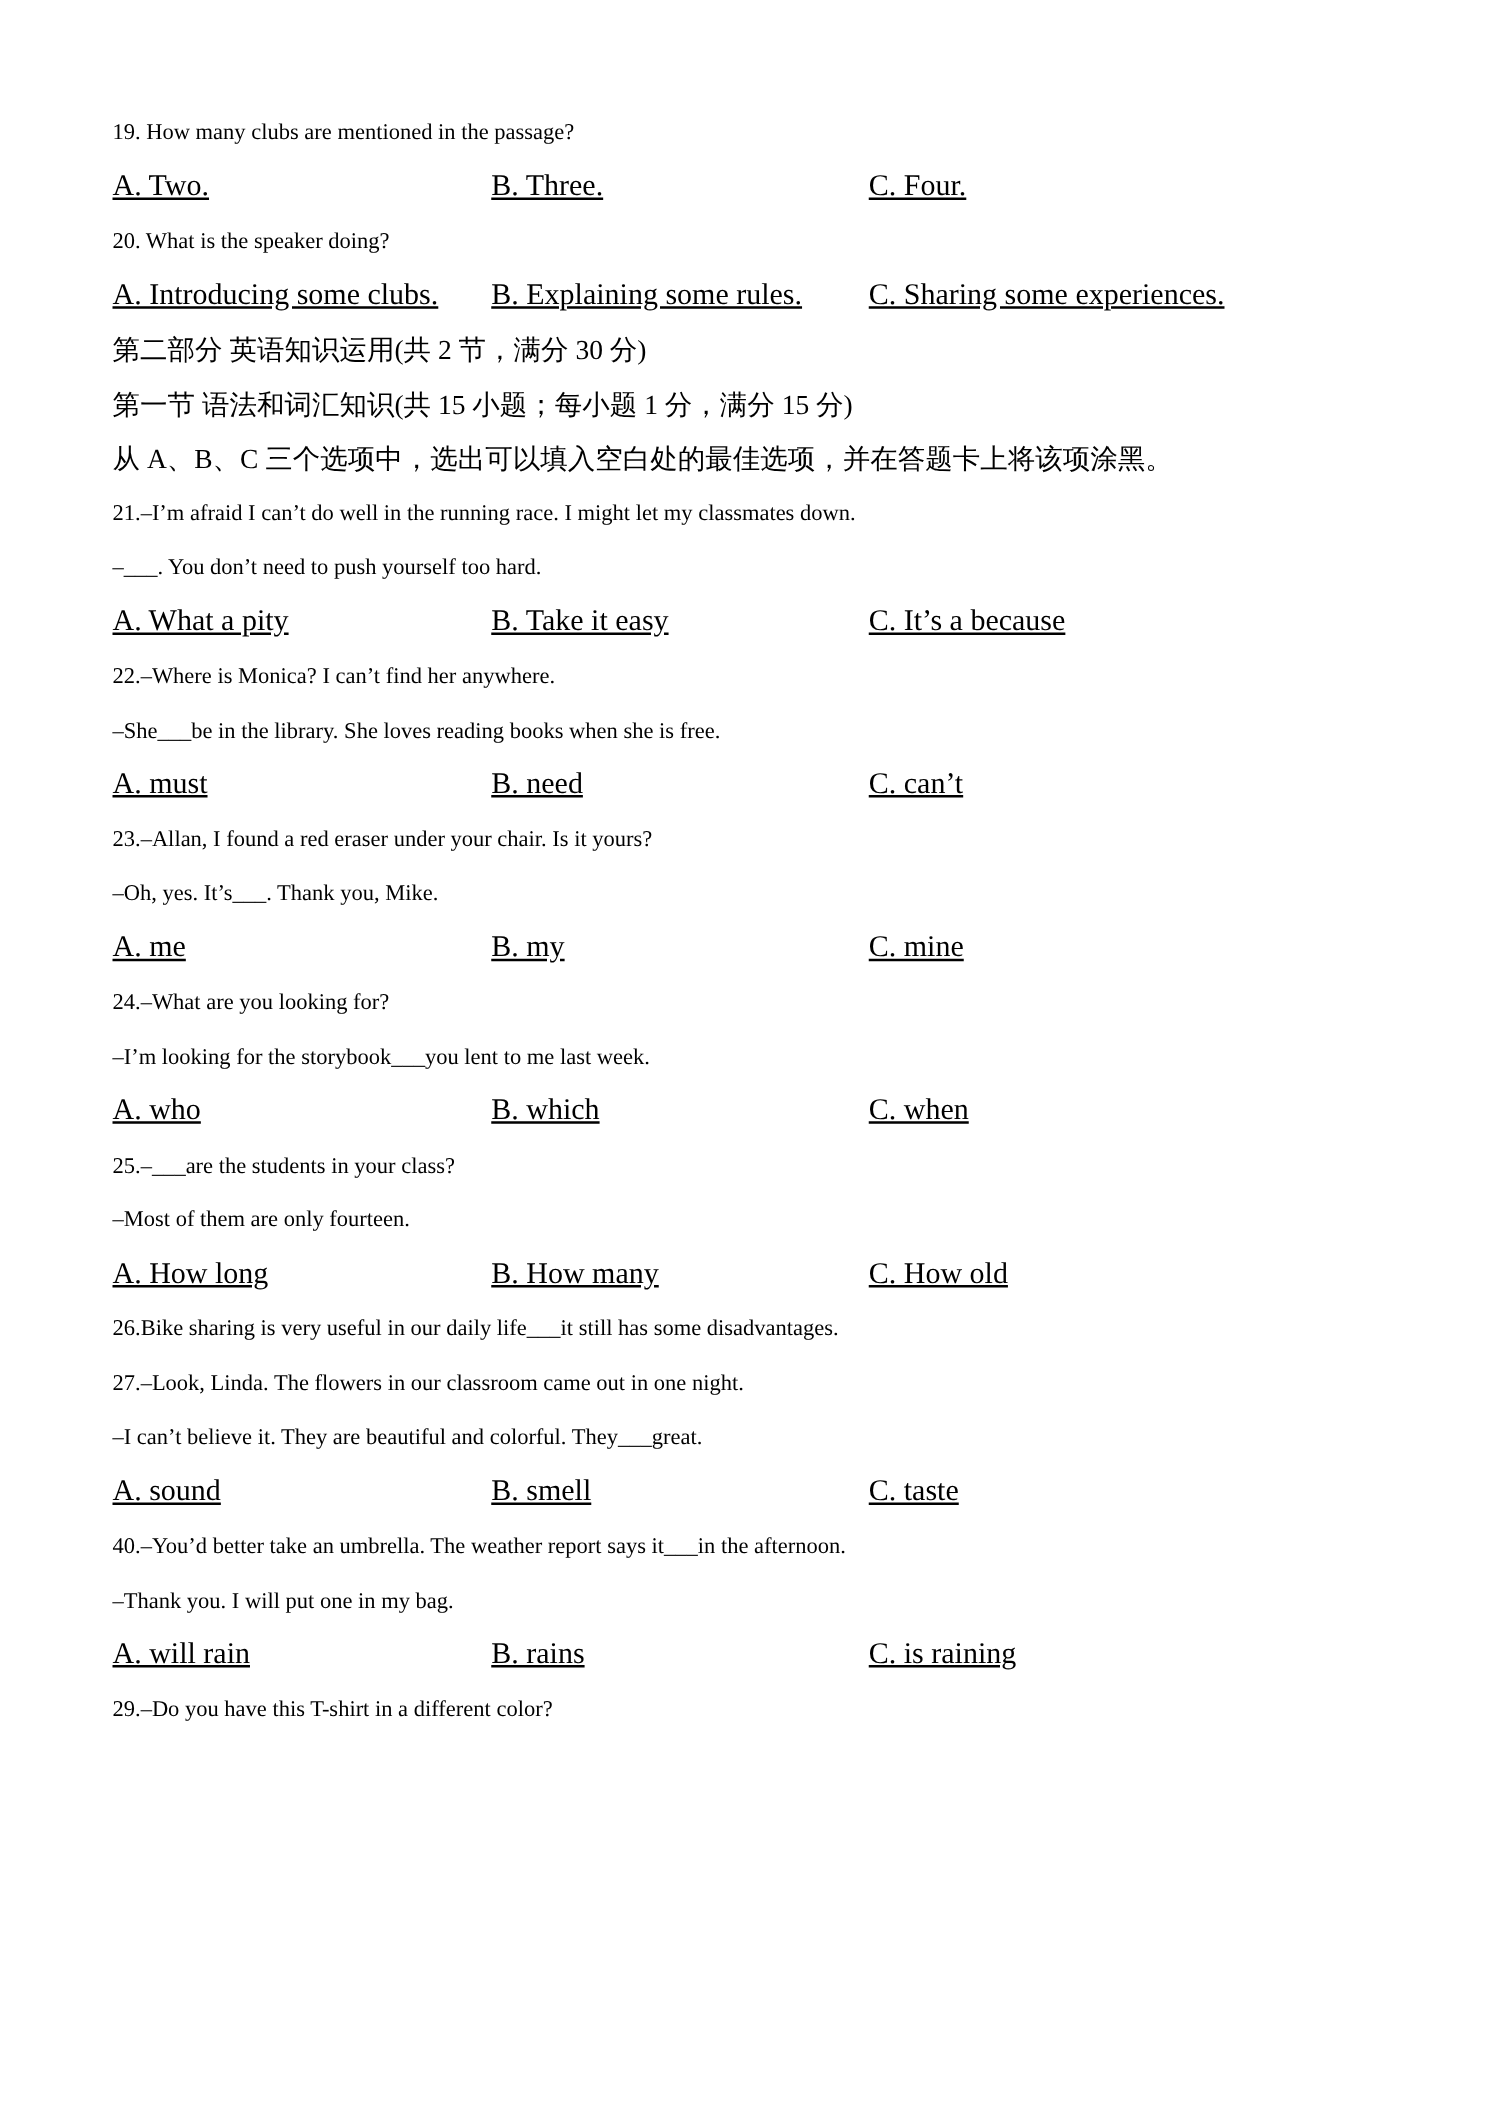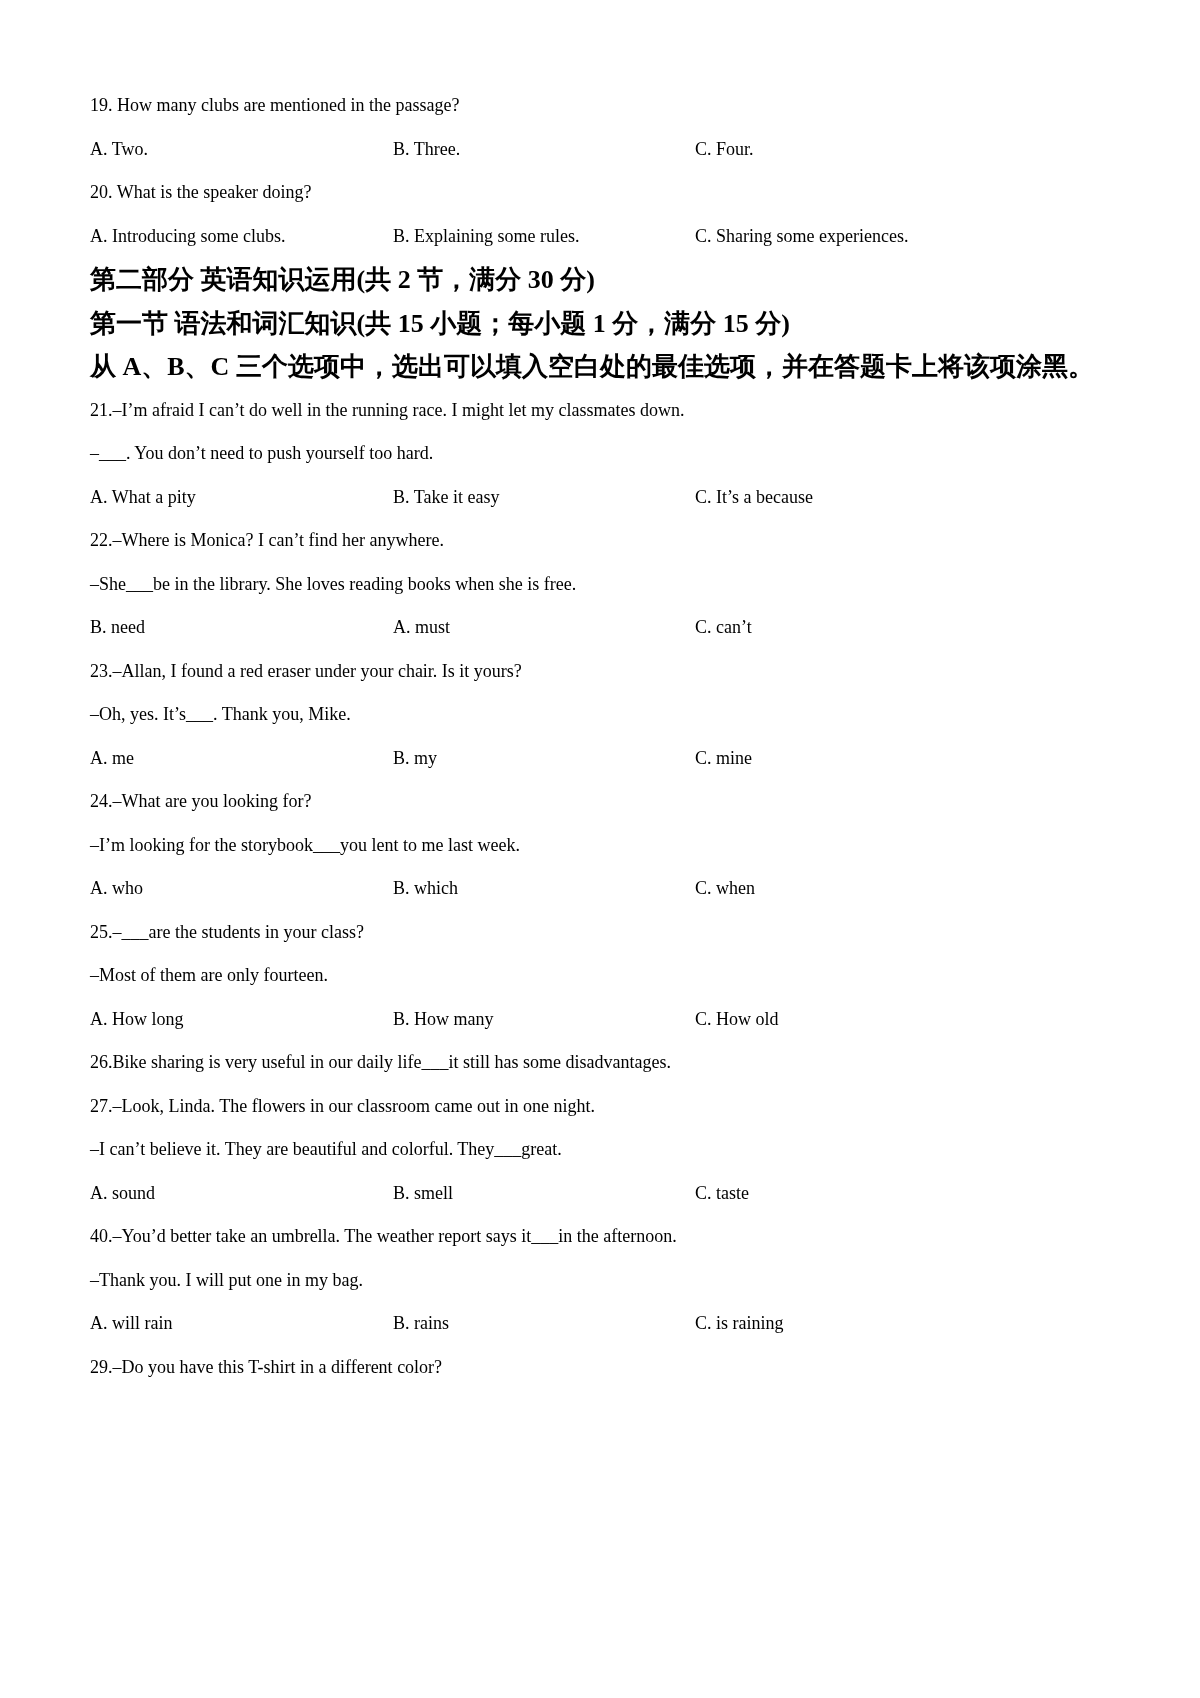--- a/index.html
+++ b/index.html
@@ -23,27 +23,28 @@
     font-size: 18px;
     line-height: 43.5px;
     white-space: nowrap;
   }
   .options {
     display: grid;
     grid-template-columns: 303px 302px 1fr;
     align-items: baseline;
   }
   .option {
-    font-size: 18px;
+    font-size: 24px;
     line-height: 43.5px;
     white-space: nowrap;
+    text-decoration: underline;
   }
   .heading {
-    font-size: 26px;
-    font-weight: bold;
+    font-size: 22px;
+    font-weight: normal;
     line-height: 43.5px;
     white-space: nowrap;
     font-family: "Liberation Serif", "DejaVu Serif", serif;
   }
 </style>
 </head>
 <body>
 
 <main class="page">
   <div>
@@ -72,22 +73,22 @@
         <div class="options">
           <div class="option">A. What a pity</div>
           <div class="option">B. Take it easy</div>
           <div class="option">C. It’s a because</div>
         </div>
       </div>
       <div class="question">
         <div class="line">22.–Where is Monica? I can’t find her anywhere.</div>
         <div class="line">–She___be in the library. She loves reading books when she is free.</div>
         <div class="options">
+          <div class="option">A. must</div>
           <div class="option">B. need</div>
-          <div class="option">A. must</div>
           <div class="option">C. can’t</div>
         </div>
       </div>
       <div class="question">
         <div class="line">23.–Allan, I found a red eraser under your chair. Is it yours?</div>
         <div class="line">–Oh, yes. It’s___. Thank you, Mike.</div>
         <div class="options">
           <div class="option">A. me</div>
           <div class="option">B. my</div>
           <div class="option">C. mine</div>

